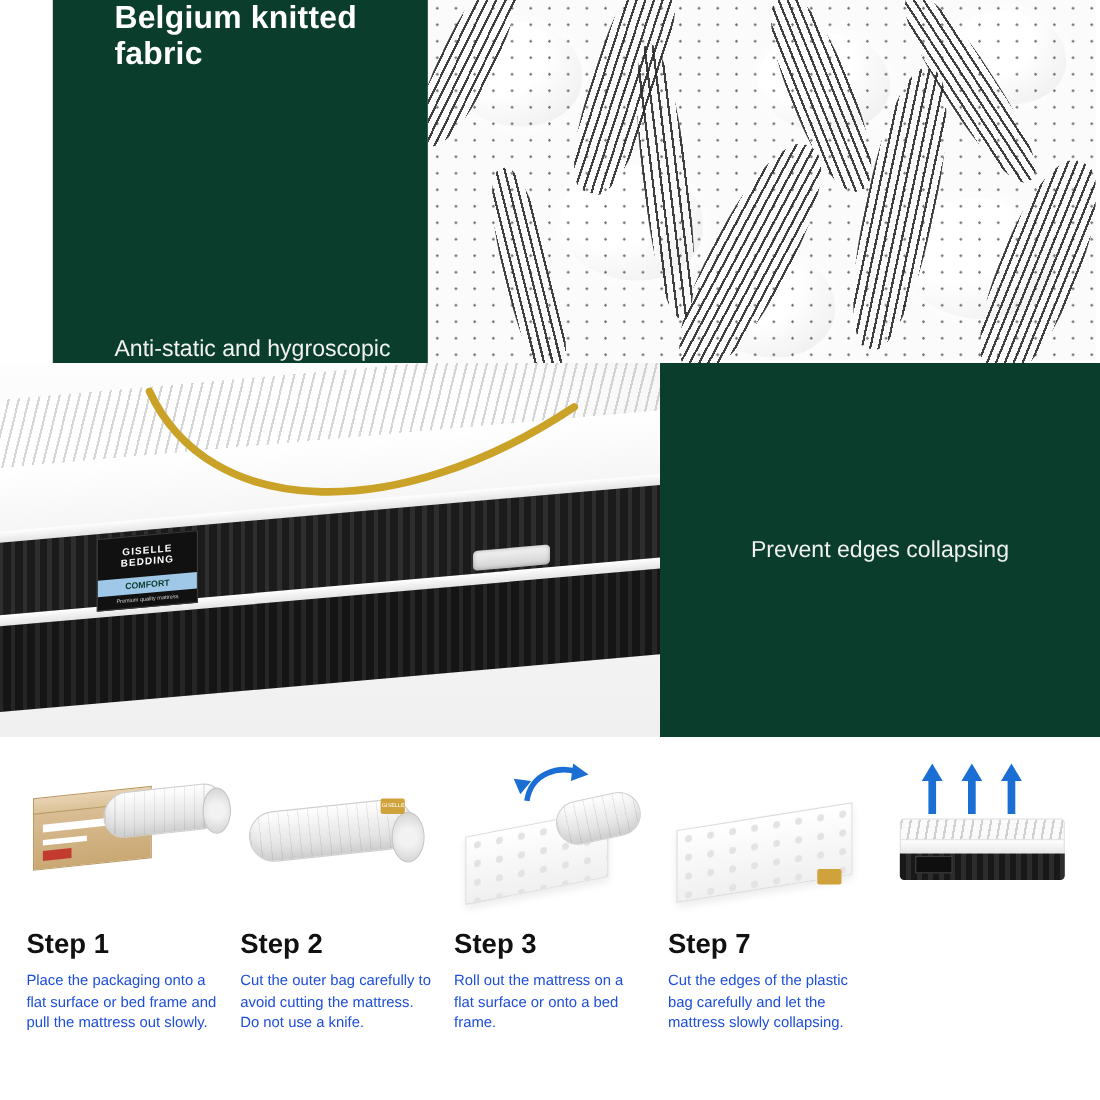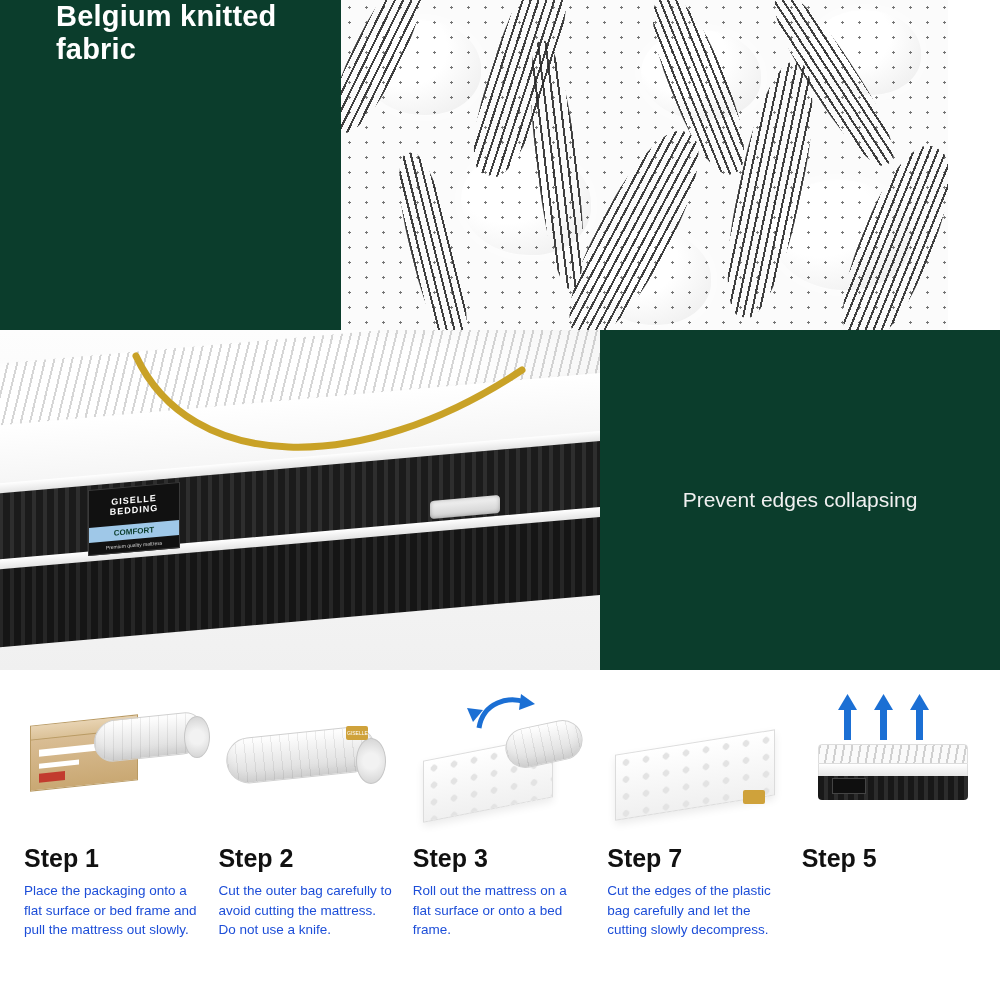--- a/index.html
+++ b/index.html
@@ -14,20 +14,21 @@
   
   .panel-fabric {
     position: absolute; left: 0; top: 0; width: 1000px; height: 330px;
     display: flex;
   }
   .fabric-text {
     width: 341px; height: 330px;
     background: #0b3d2c;
     display: flex; flex-direction: column; justify-content: space-between;
     padding-left: 56px;
+    margin-left: 48px;
   }
   .fabric-title {
     color: #ffffff; font-size: 29px; font-weight: 600; letter-spacing: .2px;
     margin-bottom: 16px;
   }
   .fabric-sub { color: #f2f2f2; font-size: 21px; font-weight: 400; }
 
   .fabric-photo {
     position: relative;
     width: 607px; height: 330px;
@@ -209,20 +210,21 @@
   .fm-lbl { position: absolute; left: 14px; top: 34px; width: 34px; height: 16px; background: #0f0f0f; border: 1px solid #444; }
 </style>
 </head>
 <body>
 
 <div class="page">
 
   <section class="panel-fabric">
     <div class="fabric-text">
       <div class="fabric-title">Belgium knitted fabric</div>
+      <div class="fabric-sub">Anti-static and hygroscopic</div>
     </div>
     <div class="fabric-photo">
       <div class="puff p1"></div>
       <div class="puff p3"></div>
       <div class="puff p6"></div>
       <div class="puff p2"></div>
       <div class="puff p4"></div>
       <div class="puff p5"></div>
       <div class="dots"></div>
       <div class="wave w9"></div>
@@ -313,21 +315,21 @@
     </div>
 
     <div class="step">
       <div class="step-art">
         <div class="mat-sheet" style="left:8px; top:56px; width:160px; height:66px; transform: skewY(-9deg);">
           <div class="bumps"></div>
         </div>
         <div class="tag-gold" style="left:136px; top:104px;"></div>
       </div>
       <div class="step-title">Step 7</div>
-      <div class="step-desc">Cut the edges of the plastic bag carefully and let the cutting slowly decompress.</div>
+      <div class="step-desc">Cut the edges of the plastic bag carefully and let the mattress slowly collapsing.</div>
     </div>
 
     <div class="step">
       <div class="step-art">
         <svg style="position:absolute; left:30px; top:6px; width:120px; height:50px;" viewBox="0 0 120 50">
           <g fill="#1b6fd4">
             <rect x="12" y="16" width="7" height="32"></rect>
               <path d="M6 18 L15.5 2 L25 18 Z"></path>
             <rect x="48" y="16" width="7" height="32"></rect>
               <path d="M42 18 L51.5 2 L61 18 Z"></path>
@@ -335,17 +337,16 @@
               <path d="M78 18 L87.5 2 L97 18 Z"></path>
           </g>
         </svg>
         <div class="final-mattress">
           <div class="fm-top"></div>
           <div class="fm-mid"></div>
           <div class="fm-bot"></div>
           <div class="fm-lbl"></div>
         </div>
       </div>
-      <div class="step-title">Step 5</div>
     </div>
 
   </section>
 </div>
 
 </body></html>

